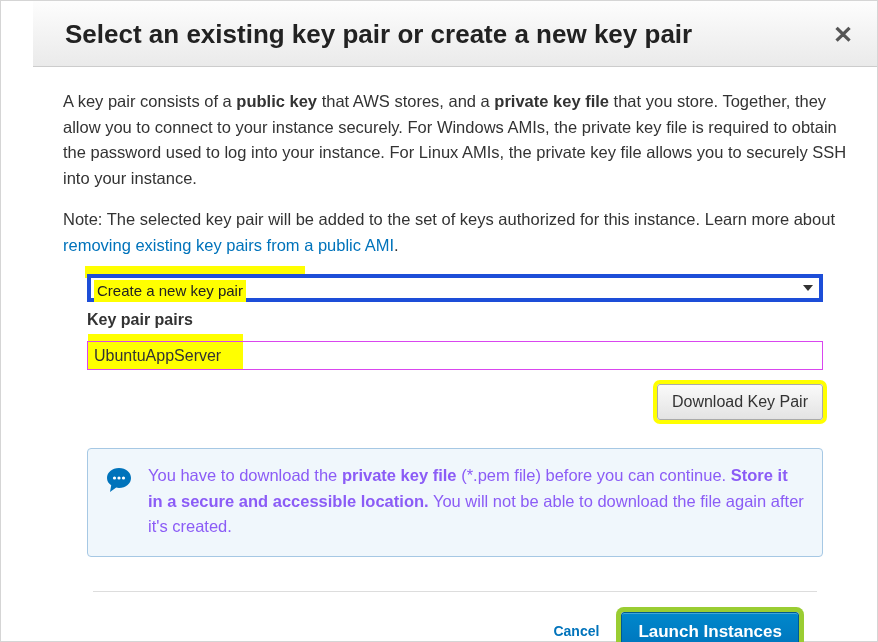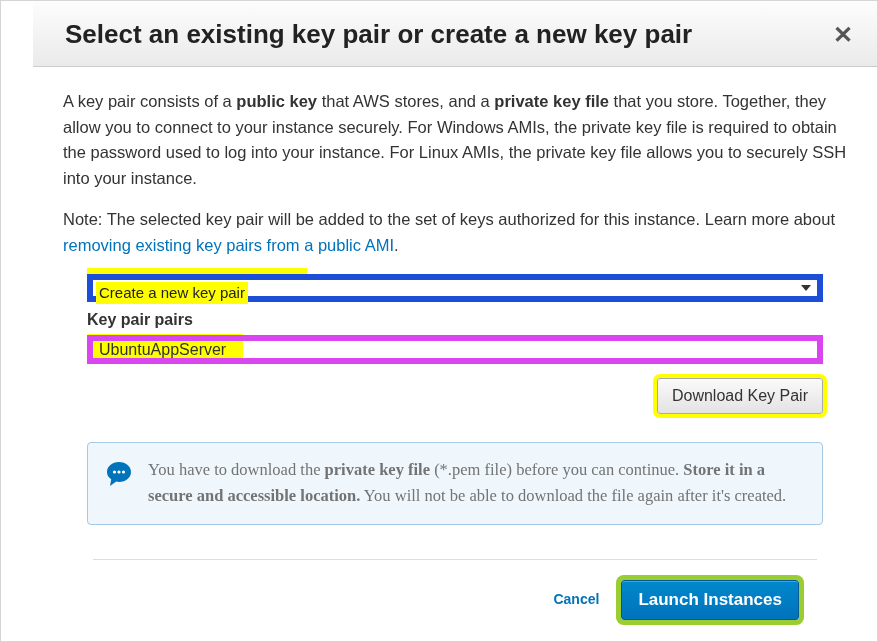--- a/index.html
+++ b/index.html
@@ -51,21 +51,21 @@
   .modal-body p { margin: 0 0 16px 0; }
   .modal-body a { color: #0073bb; text-decoration: none; }
   .form-area {
     padding: 0 24px 0 24px;
   }
   .select-wrap {
     position: relative;
     width: 100%;
     height: 28px;
     background: #fff;
-    border: 6px solid #1d4ed8;
+    border: 4px solid #1d4ed8;
     font-size: 15px;
     padding: 2px 22px 2px 6px;
     color: #222;
     line-height: 22px;
     cursor: pointer;
   }
   .select-wrap .caret {
     position: absolute;
     right: 6px;
     top: 50%;
@@ -84,26 +84,26 @@
   .field-label {
     font-weight: 700;
     font-size: 16px;
     margin-top: 6px;
     display: block;
     color: #333;
   }
   .text-input {
     width: 100%;
     height: 29px;
-    border: 6px solid #d946ef;
+    border: 1px solid #d946ef;
     padding: 3px 6px;
     font-size: 16px;
     color: #333;
     outline: none;
-    margin-top: 2px;
+    margin-top: 8px;
   }
   .hl-input-overlay {
     position: relative;
   }
   .hl-input-overlay::before {
     content: "";
     position: absolute;
     left: 1px;
     top: 1px;
     bottom: 1px;
@@ -143,21 +143,21 @@
     color: #0073bb;
     font-size: 16.5px;
     line-height: 1.55;
   }
   .info-icon {
     flex-shrink: 0;
     margin-right: 14px;
     margin-top: 2px;
   }
   .info-icon svg { display: block; }
-  .info-text { color: #737373; font-family: Liberation Serif, serif; }
+  .info-text { color: #8b5cf6; }
   .info-text b { font-weight: 700; }
   .modal-footer {
     border-top: 1px solid #ddd;
     padding: 20px 18px 20px 30px;
     display: flex;
     justify-content: flex-end;
     align-items: center;
     gap: 22px;
     margin: 34px 30px 0 30px;
   }

